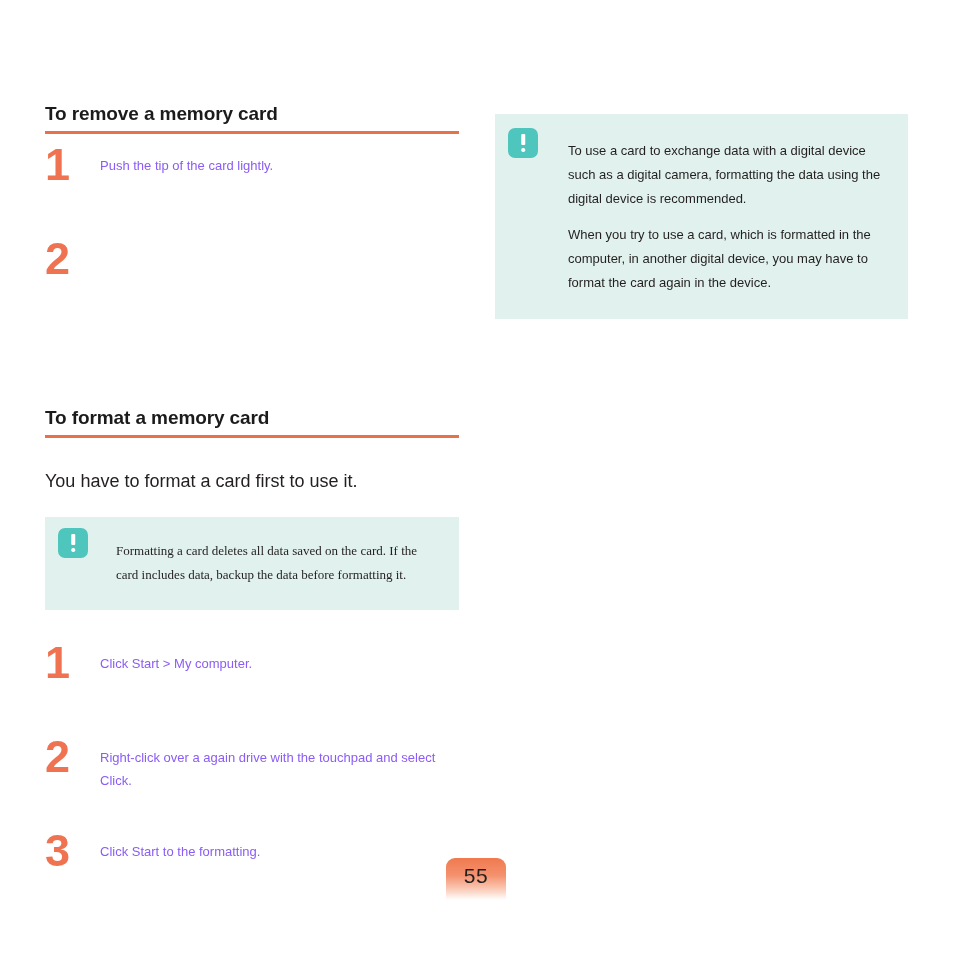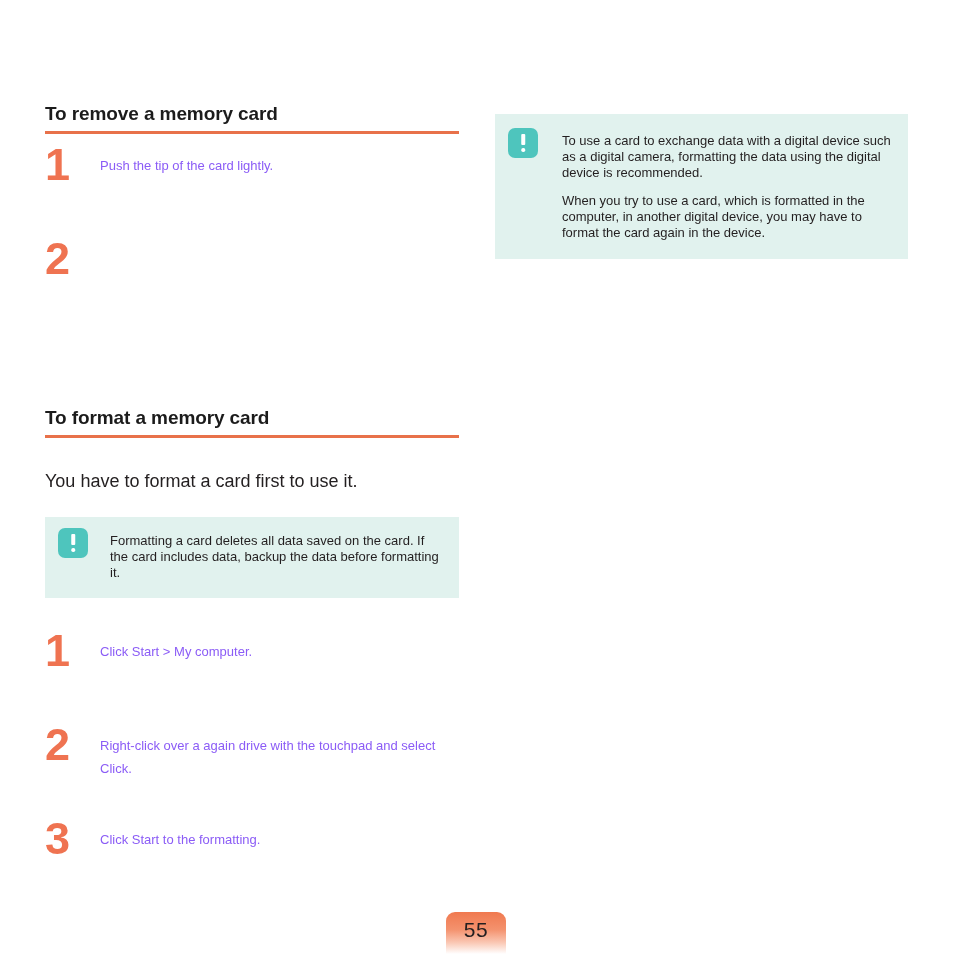--- a/index.html
+++ b/index.html
@@ -124,51 +124,51 @@
     transform: translateX(-50%);
     top: 20px;
     width: 3.5px;
     height: 3.5px;
     background: #ffffff;
     border-radius: 50%;
   }
   .note-body { flex: 1 1 auto; }
   .note-p {
     font-size: 13px;
-    line-height: 16px;
-    color: #231f20;
-    margin: 4px;
+    line-height: 24px;
+    color: #231f20;
+    margin: 10px;
   }
   .note-p + .note-p { margin-top: 12px; }
 
   
   .note-right {
     width: 413px;
     min-height: 119px;
     padding: 14px 12px 14px 13px;
   }
   .note-right .note-body { padding-left: 20px; padding-top: 1px; }
 
   
   .note-left {
     width: 414px;
     min-height: 62px;
     padding: 11px 12px 13px 13px;
     margin-top: 24px;
   }
-  .note-left .note-body { padding-left: 18px; padding-top: 1px; }
+  .note-left .note-body { padding-left: 18px; padding-top: 1px; font-family: Liberation Serif, serif; }
 
   
   .section-format { margin-top: 110px; }
 
   
   .page-badge {
     position: absolute;
     left: 446px;
-    top: 912px;
+    top: 858px;
     width: 60px;
     height: 42px;
     border-radius: 9px 9px 0 0;
     background: linear-gradient(to bottom, #f0794f 0%, #f4926e 42%, #fac6b2 72%, #ffffff 100%);
     display: flex;
     align-items: center;
     justify-content: center;
   }
   .page-badge-num {
     font-size: 21px;

